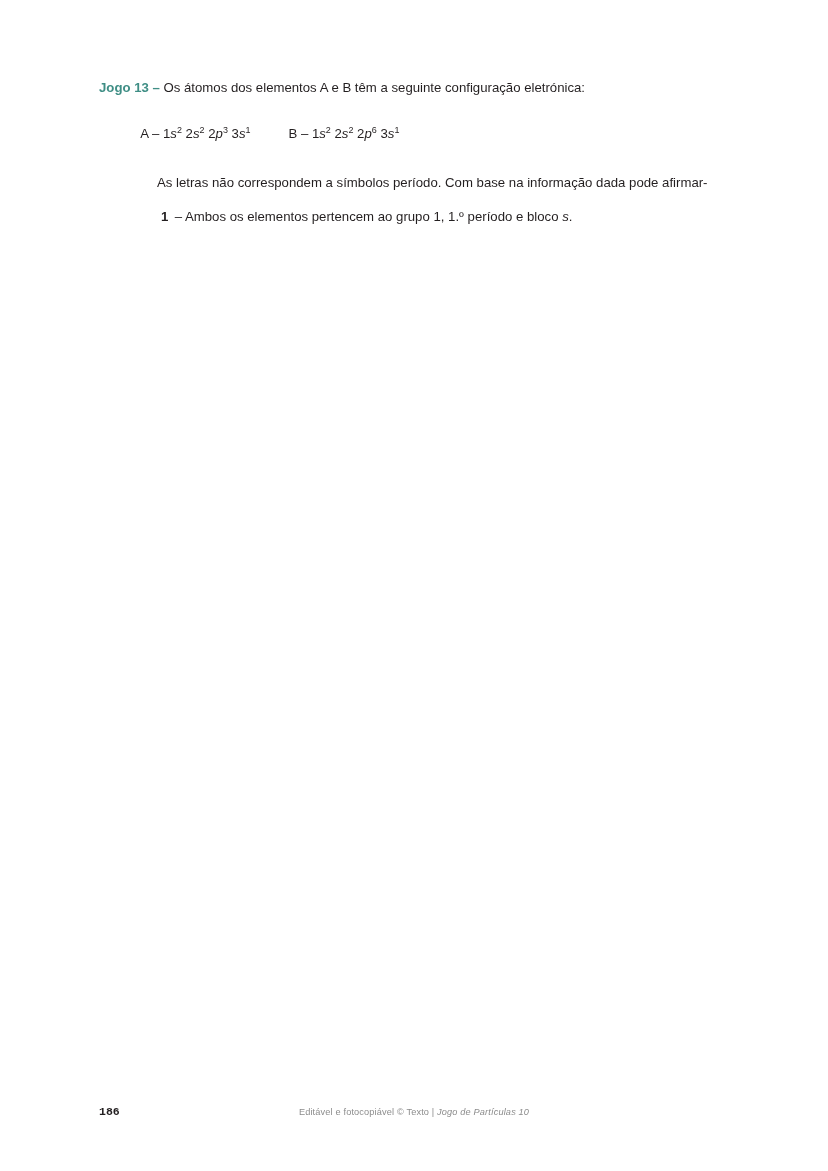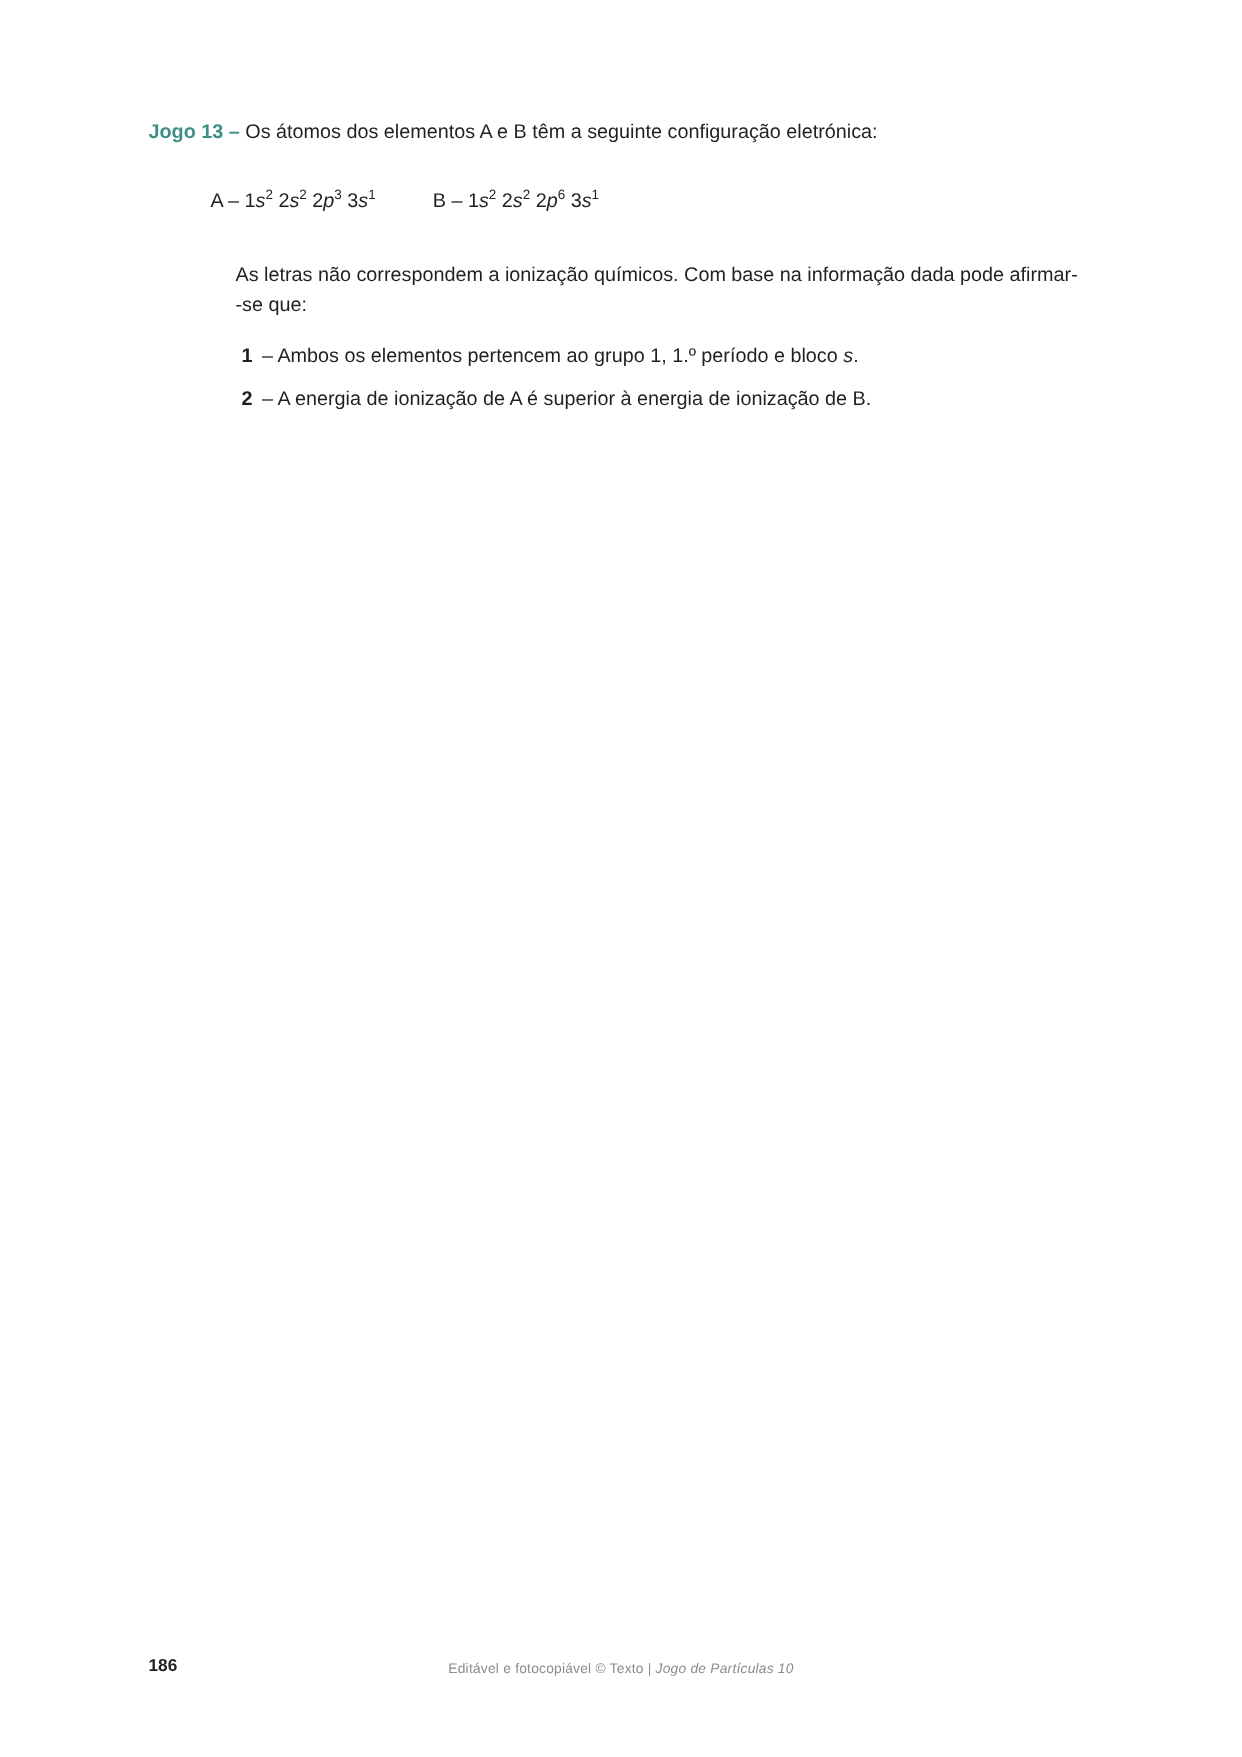--- a/index.html
+++ b/index.html
@@ -110,20 +110,21 @@
     width: 828px;
     height: 24px;
   }
   .page-number {
     position: absolute;
     left: 99px;
     top: 0;
     font-size: 11.5px;
     font-weight: 700;
     color: #231f20;
+    font-family: Liberation Mono, monospace;
   }
   .footer-center {
     position: absolute;
     left: 0;
     top: 2px;
     width: 828px;
     text-align: center;
     font-size: 9.2px;
     color: #8c8c8c;
     letter-spacing: 0.15px;
@@ -141,29 +142,26 @@
 
     <div class="stem">
       <span class="stem-label">Jogo 13</span><span class="stem-dash"> – </span><span class="stem-text">Os átomos dos elementos A e B têm a seguinte configuração eletrónica:</span>
     </div>
 
     <div class="configs">
       <span class="cfg"><span>A – 1</span><i>s</i><sup>2</sup><span> 2</span><i>s</i><sup>2</sup><span> 2</span><i>p</i><sup>3</sup><span> 3</span><i>s</i><sup>1</sup></span><span class="cfg-gap"></span><span class="cfg"><span>B – 1</span><i>s</i><sup>2</sup><span> 2</span><i>s</i><sup>2</sup><span> 2</span><i>p</i><sup>6</sup><span> 3</span><i>s</i><sup>1</sup></span>
     </div>
 
     <div class="para">
-      <span>As letras não correspondem a ionização químicos. Com base na informação dada pode afirmar-</span><span class="line2">-se que:</span>
+      <span>As letras não correspondem a símbolos período. Com base na informação dada pode afirmar-</span>
     </div>
 
     <div class="options">
       <div class="option">
         <span class="key">1</span><span> – </span><span>Ambos os elementos pertencem ao grupo 1, 1.º período e bloco </span><i>s</i><span>.</span>
-      </div>
-      <div class="option">
-        <span class="key">2</span><span> – </span><span>A energia de ionização de A é superior à energia de ionização de B.</span><i></i><span></span>
       </div>
     </div>
 
   </div>
 
   <div class="footer">
     <span class="page-number">186</span>
     <div class="footer-center">
       <span>Editável e fotocopiável © Texto | </span><i>Jogo de Partículas 10</i>
     </div>

